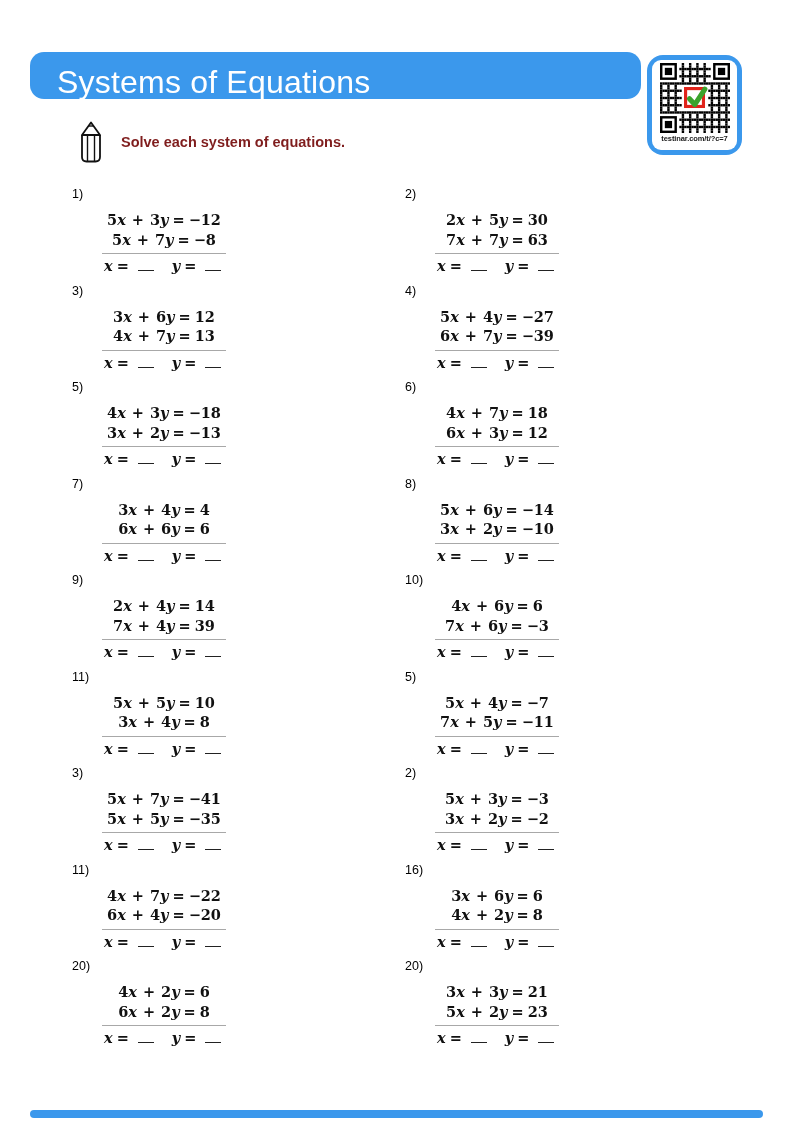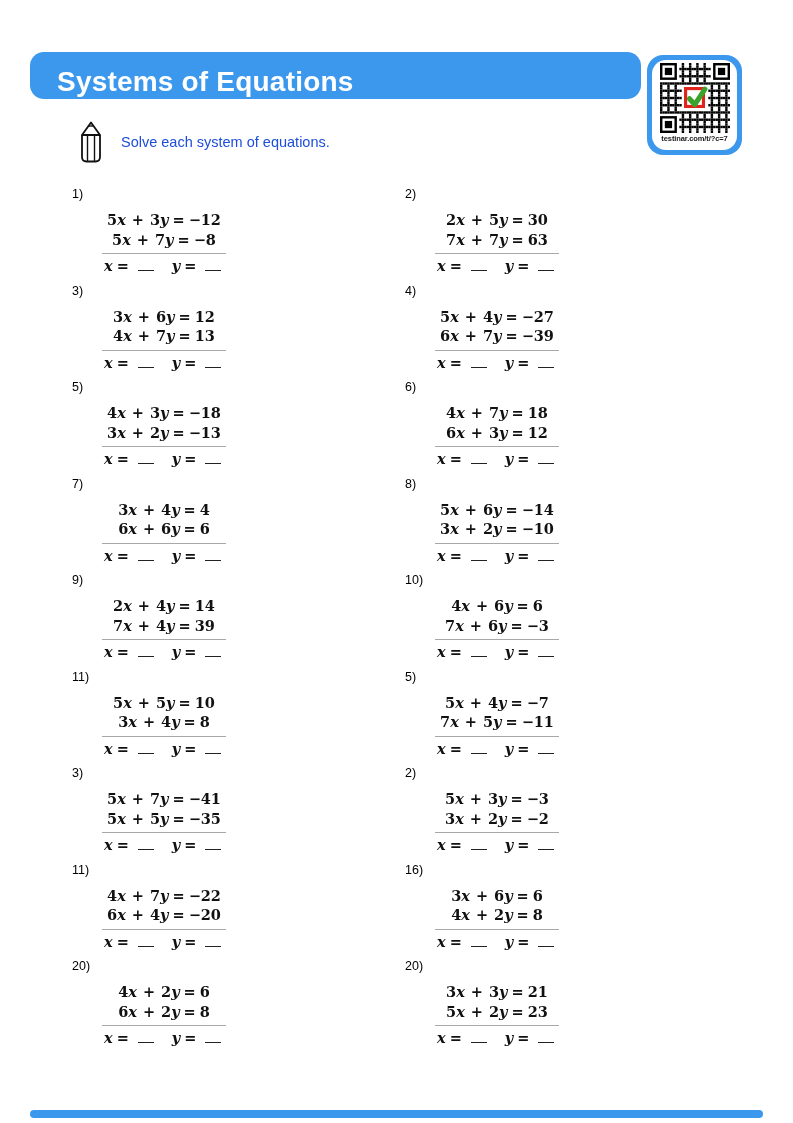--- a/index.html
+++ b/index.html
@@ -3,36 +3,36 @@
 <meta charset="utf-8">
 <style>
   html,body{margin:0;padding:0;background:#fff;}
   .page{position:relative;width:793px;height:1123px;background:#fff;overflow:hidden;
         font-family:"Liberation Sans",sans-serif;color:#111;}
 
   
   .header-bar{position:absolute;left:30px;top:52px;width:611px;height:47px;
               background:#3b98ec;border-radius:14px;display:flex;align-items:center;
               padding-left:27px;box-sizing:border-box;}
-  .header-title{color:#fff;font-size:28px;font-weight:bold;letter-spacing:.2px;margin-top:13px;}
+  .header-title{color:#fff;font-size:32px;font-weight:normal;letter-spacing:.2px;margin-top:13px;}
 
   
   .qr-card{position:absolute;left:647px;top:55px;width:95px;height:100px;
            background:#3b98ec;border-radius:16px;padding:5px;box-sizing:border-box;}
-  .qr-inner{background:#fff;border-radius:14px;width:100%;height:100%;box-sizing:border-box;
+  .qr-inner{background:#fff;border-radius:9px;width:100%;height:100%;box-sizing:border-box;
             display:flex;flex-direction:column;align-items:center;justify-content:flex-start;
             padding:3px 2px 2px;}
   .qr-svg{width:70px;height:70px;display:block;}
   .qr-caption{font-size:7.5px;font-weight:bold;color:#1a1a1a;white-space:nowrap;
               letter-spacing:-.1px;margin-top:1px;}
 
   
   .instruction{position:absolute;left:78px;top:120px;display:flex;align-items:center;gap:17px;}
   .pencil-svg{width:26px;height:44px;display:block;}
-  .instruction-text{font-size:14.5px;font-weight:normal;color:#1d4ed8;}
+  .instruction-text{font-size:14.5px;font-weight:bold;color:#7f1d1d;}
 
   
   .problems{position:absolute;left:72px;top:186px;display:grid;
             grid-template-columns:333px 327px;grid-auto-rows:96.5px;}
   .problem{display:flex;align-items:flex-start;}
   .pnum{width:30px;flex:0 0 30px;font-size:12.5px;color:#000;padding-top:1px;}
   .pbody{width:124px;margin-top:24px;}
   .eq{text-align:center;font-family:"DejaVu Serif",serif;font-weight:bold;font-size:14.5px;
       color:#111;line-height:19.5px;white-space:nowrap;}
   .eq i{font-style:italic;}

